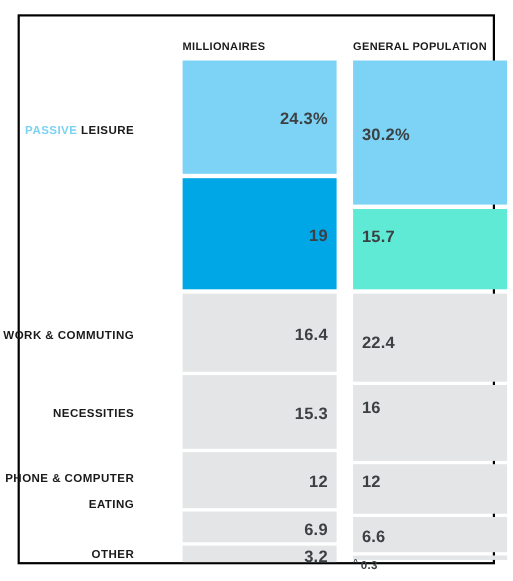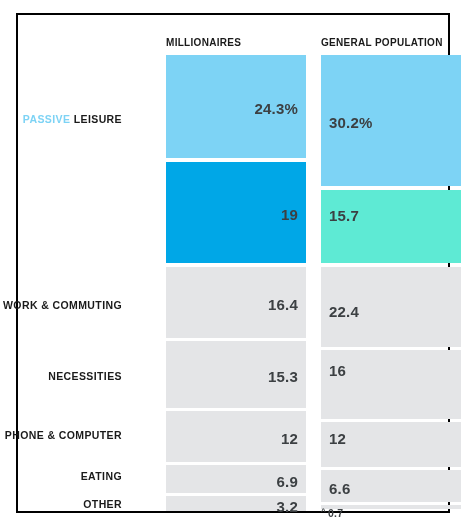--- a/index.html
+++ b/index.html
@@ -120,21 +120,21 @@
   </div>
 
   <div class="row-label" id="label-row-3" style="top:355px;">
     <span>NECESSITIES</span>
   </div>
 
   <div class="row-label" id="label-row-4" style="top:414px;">
     <span>PHONE &amp; COMPUTER</span>
   </div>
 
-  <div class="row-label" id="label-row-5" style="top:455px;">
+  <div class="row-label" id="label-row-5" style="top:438px;">
     <span>EATING</span>
   </div>
 
   <div class="row-label" id="label-row-6" style="top:483px;">
     <span>OTHER</span>
   </div>
 
   <div class="column" id="col-millionaires">
 
     <div class="segment" style="top:0px; height:103px; background:#7dd3f5;">
@@ -189,16 +189,16 @@
     </div>
 
     <div class="segment" style="top:415px; height:32px; background:#e4e5e7;padding-left:37px;">
       <span class="seg-value" style="top:10px;">6.6</span>
     </div>
 
     <div class="segment" style="top:450px; height:4px; background:#e4e5e7;"></div>
   </div>
 
   <div id="footnote">
-    <span class="caret">^</span><span>0.7</span>
+    <span class="caret">^</span><span>0.3</span>
   </div>
 
 </div>
 
 </body></html>

